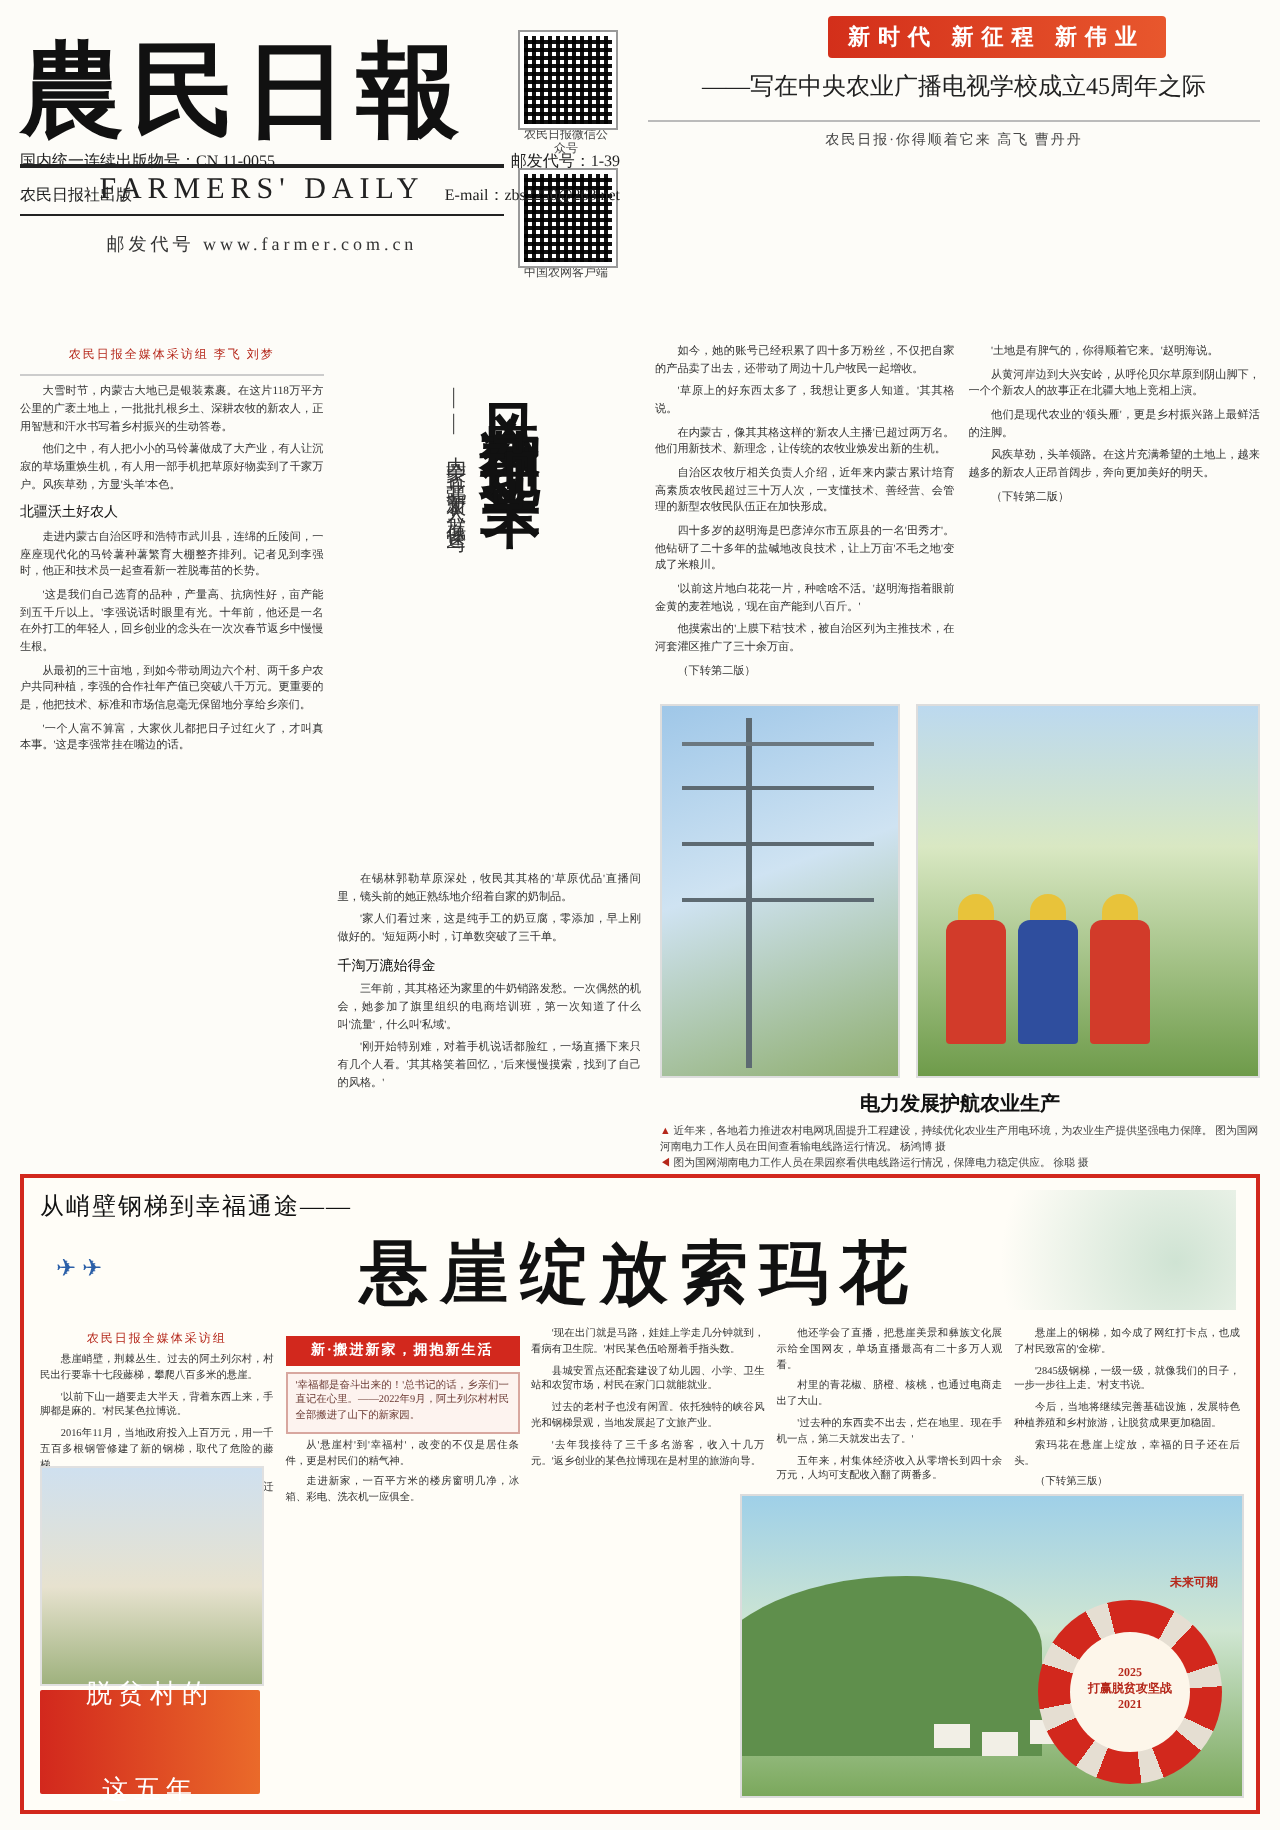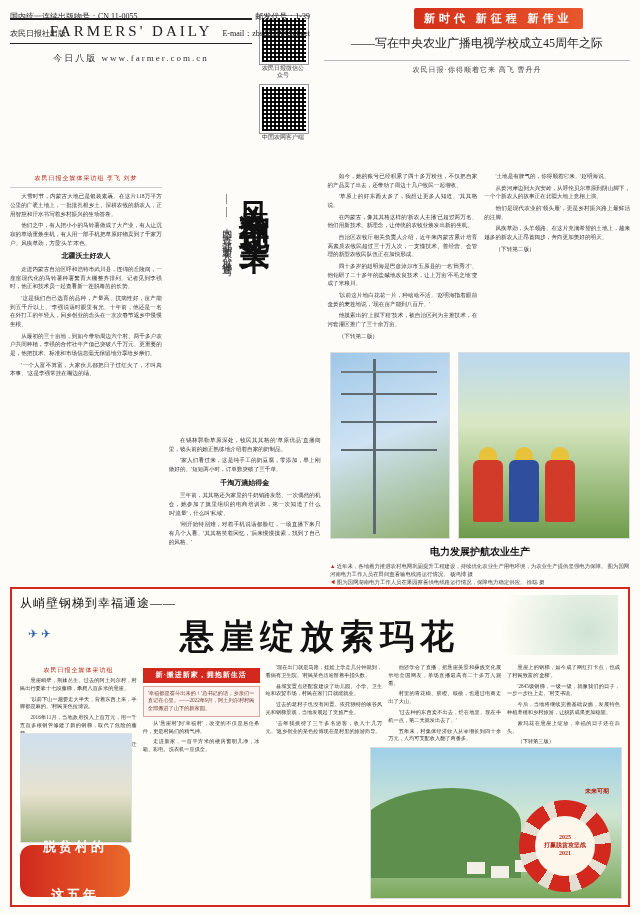--- a/index.html
+++ b/index.html
@@ -136,21 +136,21 @@
     margin-top:4px;
     height:430px;
   }
   .col{font-size:5.6px;line-height:1.55;color:#333;text-align:justify;}
   .col p{margin:0 0 3px;text-indent:2em;}
   .c1{width:152px;}
   .c2{width:152px;position:relative;}
   .c3{width:150px;}
   .c4{width:146px;}
   .subhead{
-    font-size:7px;font-weight:bold;color:#111;text-align:center;margin:4px 0 3px;
+    font-size:7px;font-weight:normal;color:#111;margin:4px 0 3px;
   }
   .tag{
     font-size:6px;color:#b5271a;text-align:center;margin:2px 0;letter-spacing:1px;
   }
   .hr-thin{border-top:1px solid #ccc;margin:4px 0;}
   
   .vtitle-wrap{
     display:flex;
     justify-content:center;
     gap:4px;
@@ -261,39 +261,40 @@
     display:flex;align-items:center;justify-content:center;
   }
   .gear-in{
     width:60px;height:60px;border-radius:50%;background:#fdf6ea;
     display:flex;align-items:center;justify-content:center;flex-direction:column;
     font-size:6px;color:#b5271a;font-weight:bold;line-height:1.3;text-align:center;
   }
   .badge-note{position:absolute;right:12px;bottom:102px;font-size:6px;color:#b5271a;font-weight:bold;}
   .b-strip{
     position:absolute;left:8px;bottom:8px;width:110px;height:52px;
-    background:linear-gradient(90deg,#d2281d,#ea6a2a);border-radius:12px;
+    background:linear-gradient(90deg,#d2281d,#ea6a2a);border-radius:1px;
     color:#fff;display:flex;flex-direction:column;align-items:center;justify-content:center;
-    font-size:13px;font-weight:bold;letter-spacing:3px;line-height:1.2;gap:32px;
+    font-size:13px;font-weight:normal;letter-spacing:3px;line-height:1.2;gap:32px;
   }
   .b-left-photo{
     position:absolute;left:8px;bottom:62px;width:110px;height:108px;
     background:linear-gradient(180deg,#cfe0ef 0%,#e7e2cf 55%,#9fb27e 100%);
     border:1px solid #e0e0e0;
   }
 </style>
 </head>
 <body>
 
 <div class="page">
 
   <div class="masthead">
     <div class="mast-left">
+      <div class="mast-title">農民日報</div>
       <div class="mast-en">FARMERS' DAILY</div>
-      <div class="mast-site">今日八版  www.farmer.com.cn</div>
+      <div class="mast-site">邮发代号  www.farmer.com.cn</div>
 
       <div class="mast-qr">
         <div class="qr"></div>
         <div class="qr-cap">农民日报微信公众号</div>
         <div class="qr qr2"></div>
         <div class="qr-cap">中国农网客户端</div>
       </div>
 
       <div class="mast-meta">
         <div class="row2">

